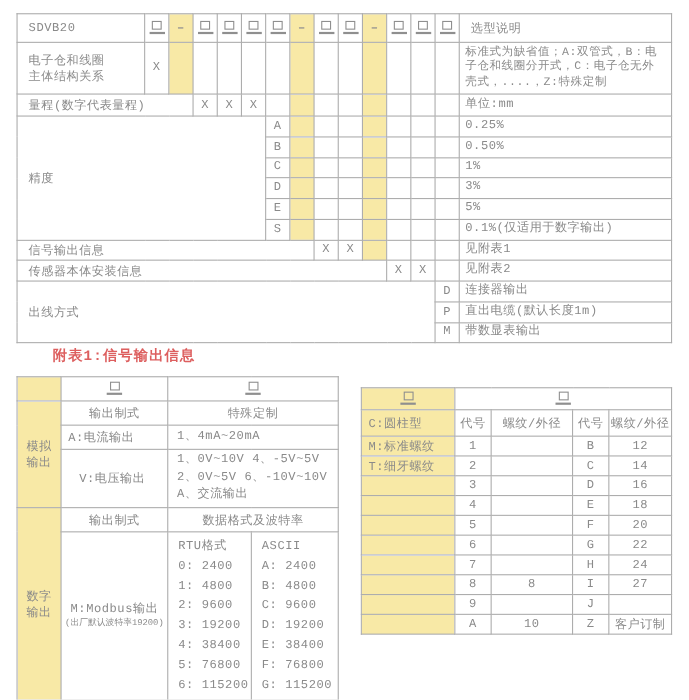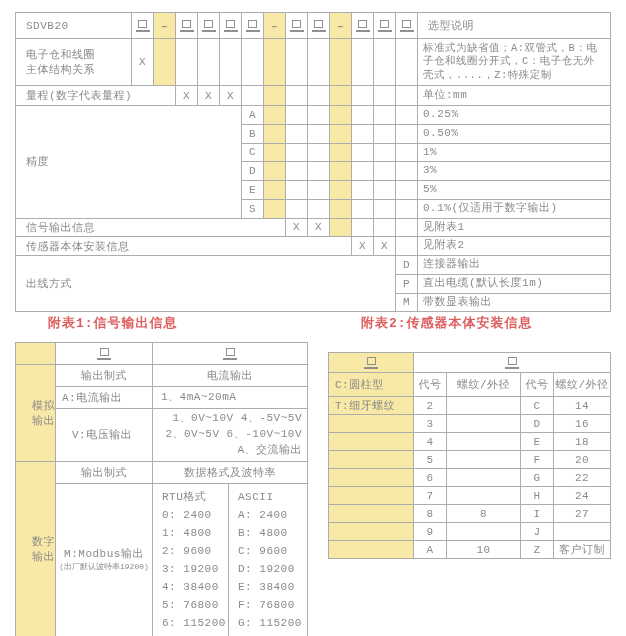--- a/index.html
+++ b/index.html
@@ -7,21 +7,21 @@
   #page { position:relative; width:626px; height:636px; background:#ffffff; overflow:hidden;font-family:Liberation Mono, monospace; }
 
   table { border-collapse:collapse; table-layout:fixed; }
   td { border:1px solid #adadad; color:#8a8a8a; font-size:11px; text-align:center;
        vertical-align:middle; letter-spacing:0.5px; overflow:hidden; }
   .tbl { position:absolute; border:1px solid #8f8f8f; }
 
   .hl { background:#F8E9A6; }
   .lbl { text-align:left; padding-left:10px; }
   .spec { text-align:left; padding:2px 5px; line-height:1.25; }
-  .pre { white-space:pre-line;text-align:right; }
+  .pre { white-space:pre-line; }
   .xmark { color:#8a8a8a; font-size:11px; }
   .dash { color:#8f8f8f; font-weight:bold; }
 
   
   .ubox { display:inline-block; vertical-align:middle; }
   .ubox .sq { display:block; width:9px; height:8px; border:1px solid #8f8f8f; margin:0 auto 2px auto; }
   .ubox .ln { display:block; width:14px; height:2px; background:#8f8f8f; }
 
   #main-table { left:15px; top:12px; width:595px; }
   #main-table td { height:17px; }
@@ -204,40 +204,39 @@
       <td class="spec">直出电缆(默认长度1m)</td>
     </tr>
     <tr style="height:17px">
       <td>M</td>
       <td class="spec">带数显表输出</td>
     </tr>
   </tbody>
     </table>
 
   <div class="apx-title" id="apx1-title">附表1:信号输出信息</div>
-  <div class="apx-title" id="apx2-title">附表2:传感器本体安装信息</div>
 
   <table id="apx1-table" class="tbl">
     <colgroup>
       <col style="width:40px">
         <col style="width:97px">
         <col style="width:76px">
         <col style="width:79px">
     </colgroup>
     <tbody>
         <tr style="height:22px">
       <td class="hl"></td>
       <td><span class="ubox"><span class="sq"></span><span class="ln"></span></span></td>
       <td colspan="2"><span class="ubox"><span class="sq"></span><span class="ln"></span></span></td>
     </tr>
     <tr style="height:22px">
       <td class="hl pre" rowspan="3">模拟
 输出</td>
       <td>输出制式</td>
-      <td colspan="2">电流输出</td>
+      <td colspan="2">特殊定制</td>
     </tr>
     <tr style="height:22px">
       <td class="lbl" style="padding-left:6px">A:电流输出</td>
       <td colspan="2" class="spec" style="padding-left:8px">1、4mA~20mA</td>
     </tr>
     <tr style="height:52px">
       <td class="lbl" style="padding-left:16px">V:电压输出</td>
       <td colspan="2" class="spec pre" style="padding-left:8px;line-height:1.45">1、0V~10V   4、-5V~5V
 2、0V~5V    6、-10V~10V
 A、交流输出</td>
@@ -287,20 +286,27 @@
       <td colspan="4"><span class="ubox"><span class="sq"></span><span class="ln"></span></span></td>
     </tr>
     <tr style="height:24px">
       <td class="hl lbl" style="padding-left:6px">C:圆柱型</td>
       <td>代号</td>
       <td>螺纹/外径</td>
       <td>代号</td>
       <td>螺纹/外径</td>
     </tr>
     <tr>
+      <td class="hl lbl" style="padding-left:6px">M:标准螺纹</td>
+      <td>1</td>
+      <td></td>
+      <td>B</td>
+      <td>12</td>
+    </tr>
+    <tr>
       <td class="hl lbl" style="padding-left:6px">T:细牙螺纹</td>
       <td>2</td>
       <td></td>
       <td>C</td>
       <td>14</td>
     </tr>
     <tr>
       <td class="hl"></td>
       <td>3</td>
       <td></td>

